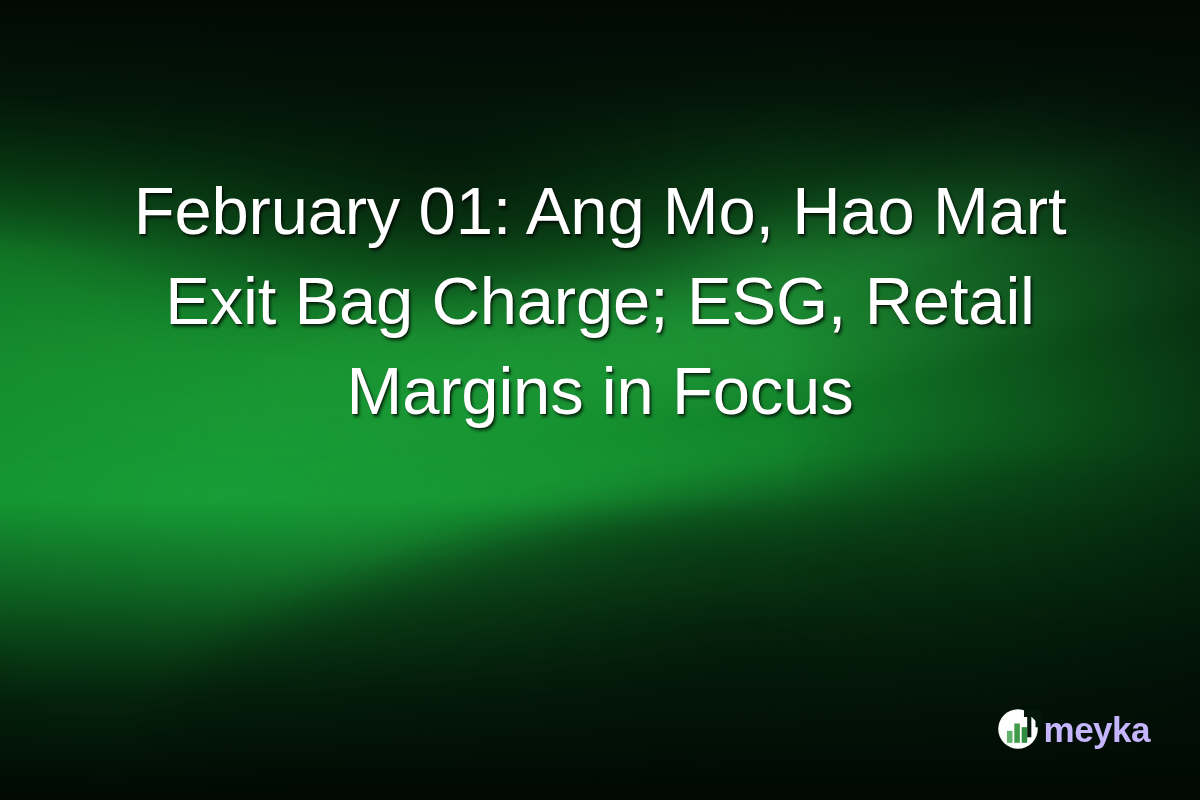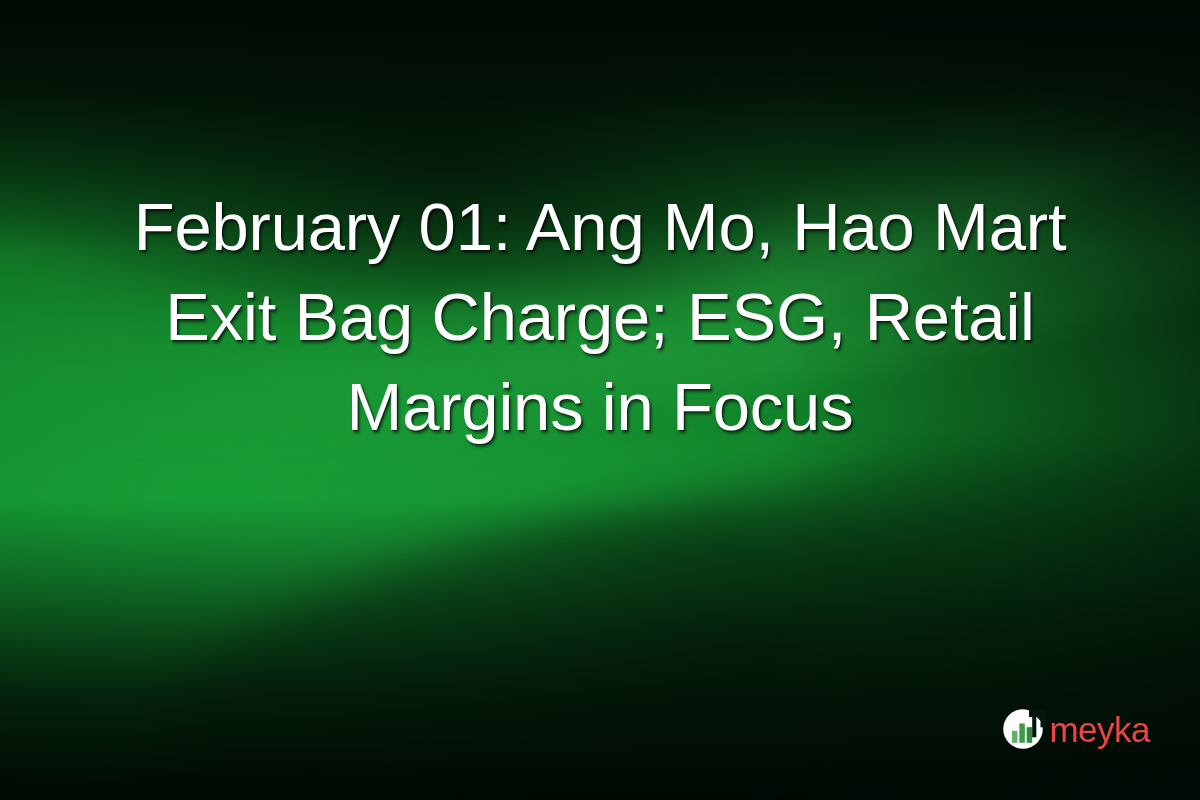--- a/index.html
+++ b/index.html
@@ -147,21 +147,21 @@
     position: absolute;
     left: 0; right: 0;
     top: 166px;
     display: flex;
     flex-direction: column;
     align-items: center;
     padding: 0 56px;
     box-sizing: border-box;
   }
   .title {
-    margin: 16px;
+    margin: 0;
     font-family: "Liberation Sans", sans-serif;
     font-weight: 400;
     font-size: 67px;
     line-height: 90px;
     letter-spacing: -0.2px;
     color: #ffffff;
     text-align: center;
     max-width: 1000px;
     text-shadow:
       2px 3px 3px rgba(0,0,0,0.55),
@@ -178,24 +178,24 @@
     gap: 5px;
   }
   .logo-mark {
     width: 46px;
     height: 46px;
     display: block;
     flex: none;
   }
   .logo-text {
     font-family: "Liberation Sans", sans-serif;
-    font-weight: 400;
+    font-weight: 700;
     font-size: 35px;
     line-height: 1;
-    color: #ef4444;
+    color: #c4b5fd;
     letter-spacing: -0.5px;
     margin-left: -2px;
   }
 </style>
 </head>
 <body>
 
 <div class="card">
 
   <div class="bg-base"></div>

